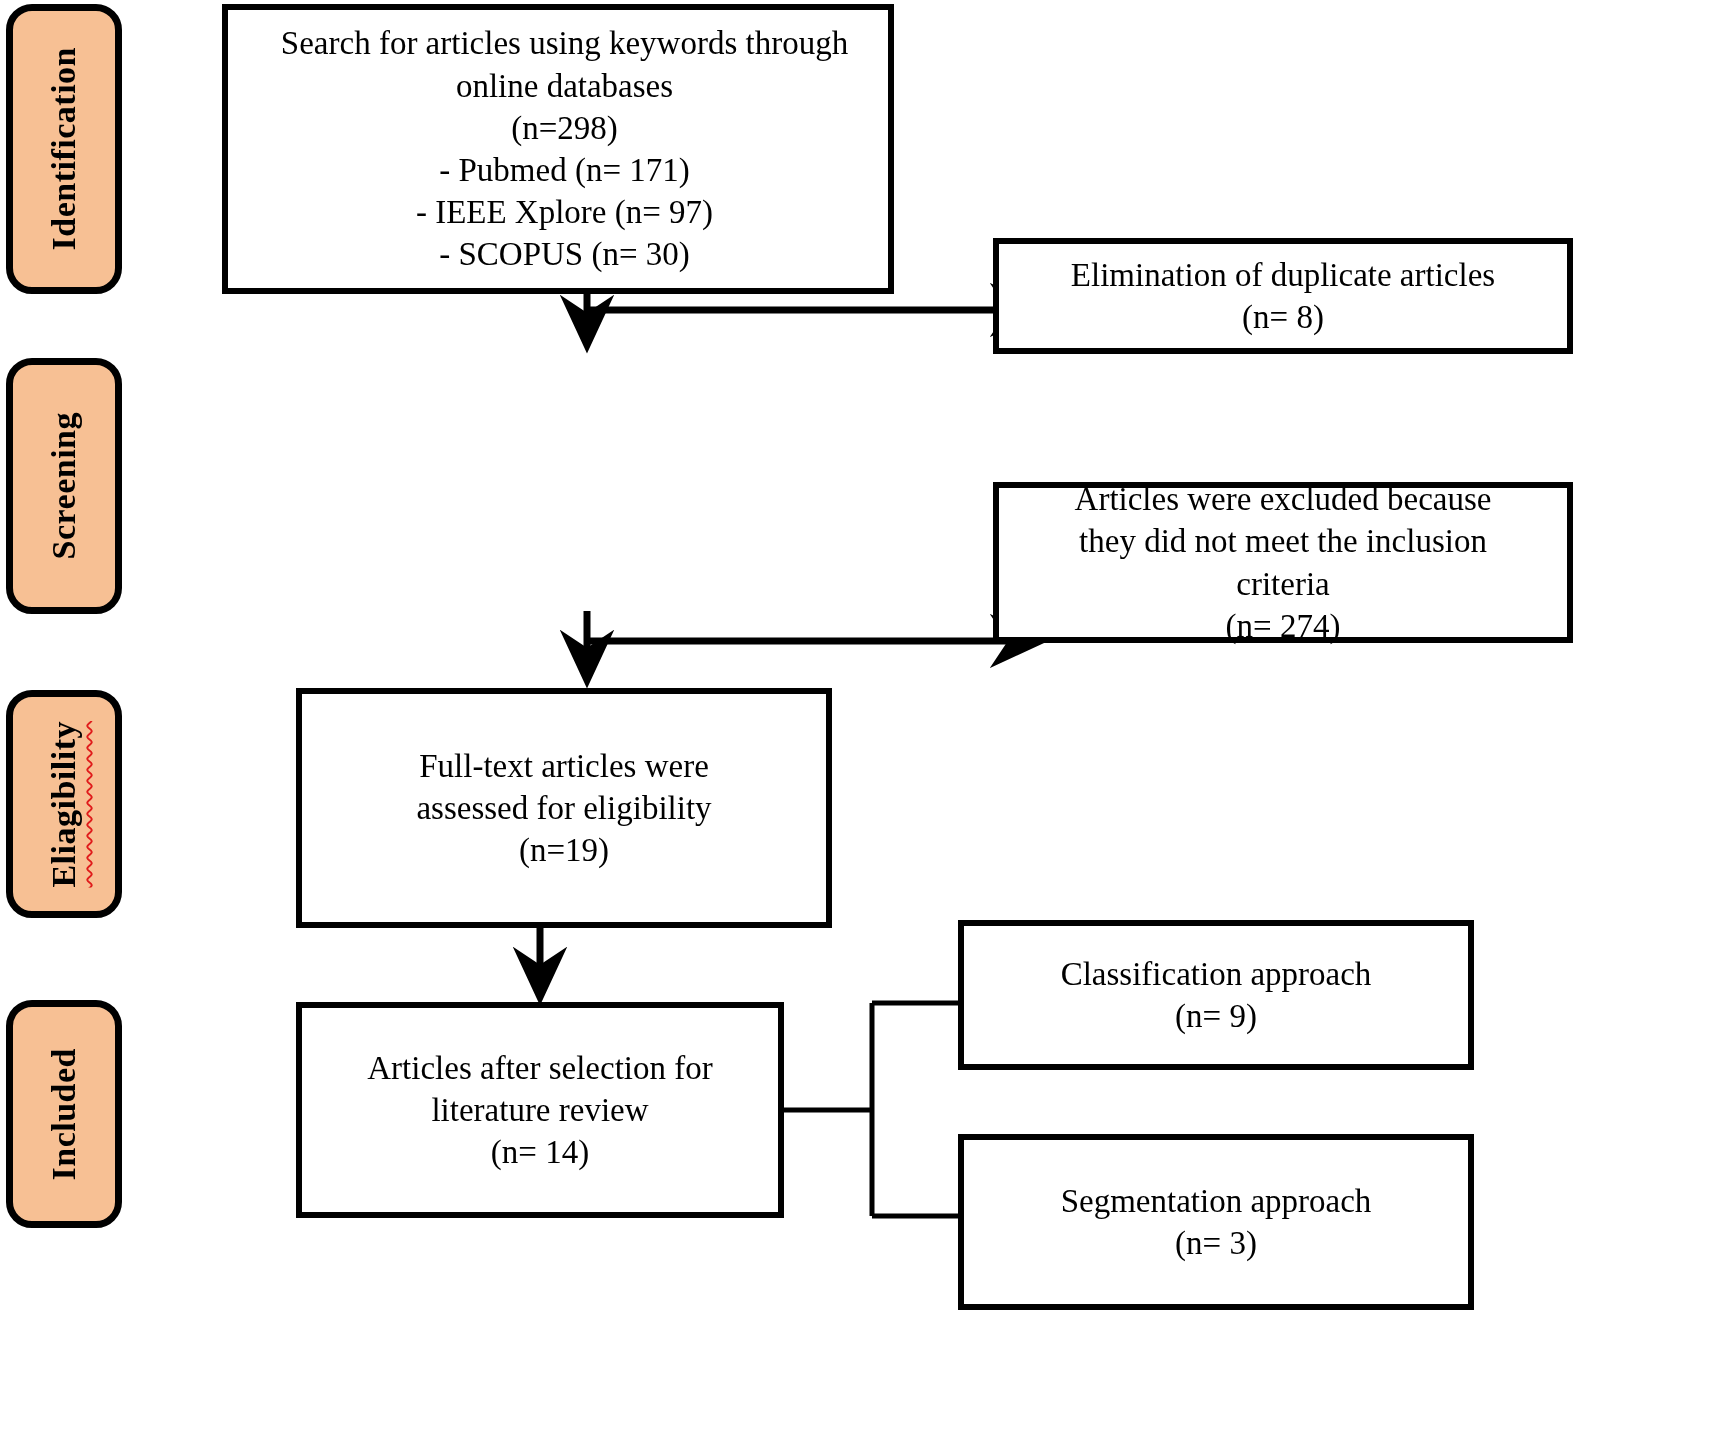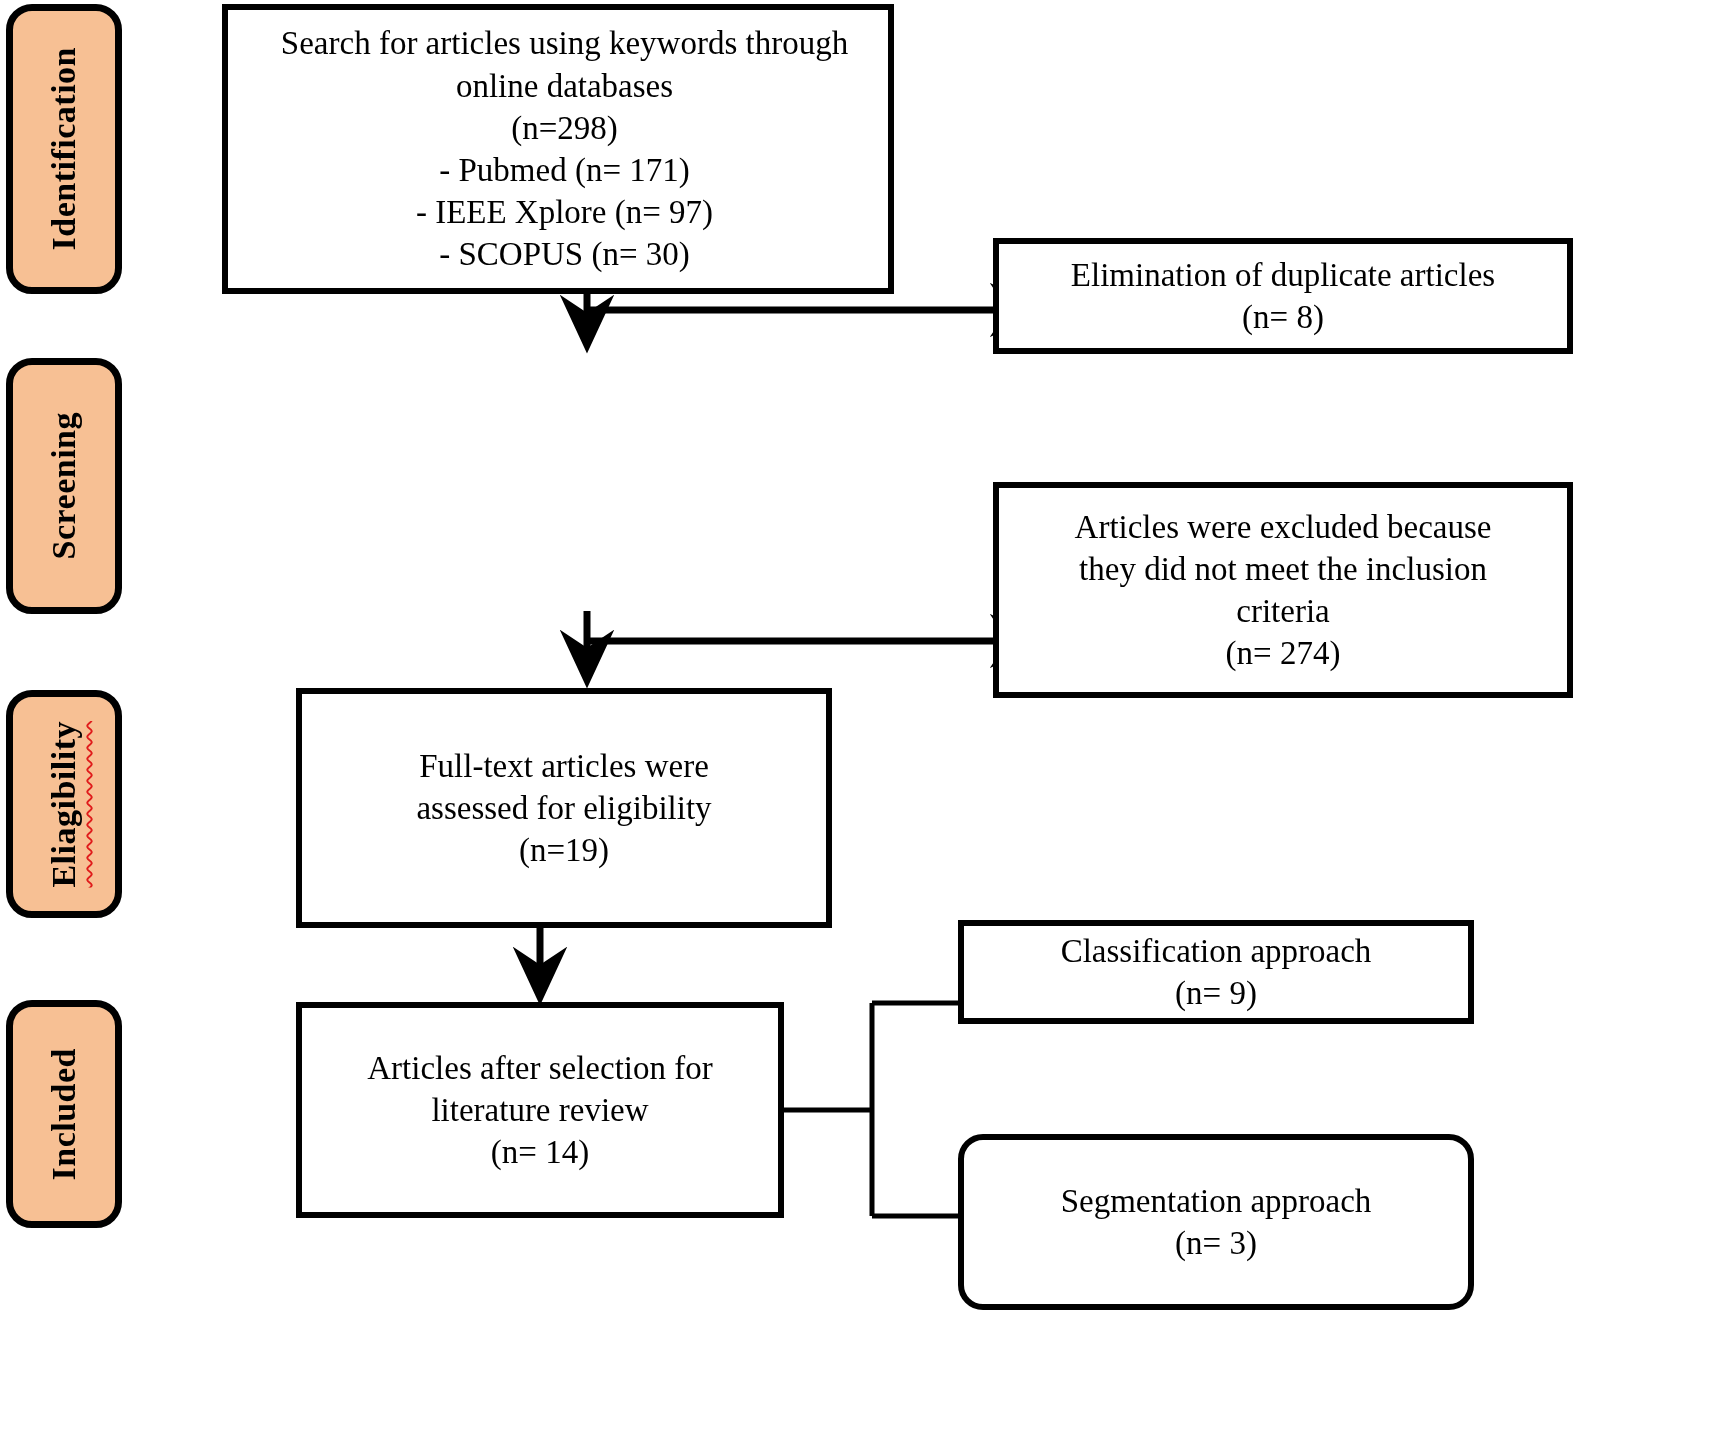--- a/index.html
+++ b/index.html
@@ -127,42 +127,42 @@
 -      IEEE Xplore (n= 97)
 -      SCOPUS (n= 30)</div>
   </div>
 
   <div class="node" style="left:993px; top:238px; width:580px; height:116px;">
     <div class="node-text">Elimination of duplicate articles
 (n= 8)</div>
   </div>
 
 
-  <div class="node" style="left:993px; top:482px; width:580px; height:216px;">
+  <div class="node" style="left:993px; top:482px; width:580px; height:161px;">
     <div class="node-text">Articles were excluded because
 they did not meet the inclusion
 criteria
 (n= 274)</div>
   </div>
 
   <div class="node" style="left:296px; top:688px; width:536px; height:240px;">
     <div class="node-text">Full-text articles were
 assessed for eligibility
 (n=19)</div>
   </div>
 
   <div class="node" style="left:296px; top:1002px; width:488px; height:216px;">
     <div class="node-text">Articles after selection for
 literature review
 (n= 14)</div>
   </div>
 
-  <div class="node" style="left:958px; top:920px; width:516px; height:104px;">
+  <div class="node" style="left:958px; top:920px; width:516px; height:150px;">
     <div class="node-text">Classification approach
 (n= 9)</div>
   </div>
 
-  <div class="node" style="left:958px; top:1134px; width:516px; height:176px;border-radius:25px;">
+  <div class="node" style="left:958px; top:1134px; width:516px; height:176px;">
     <div class="node-text">Segmentation approach
 (n= 3)</div>
   </div>
 
 </div>
 
 </body></html>

